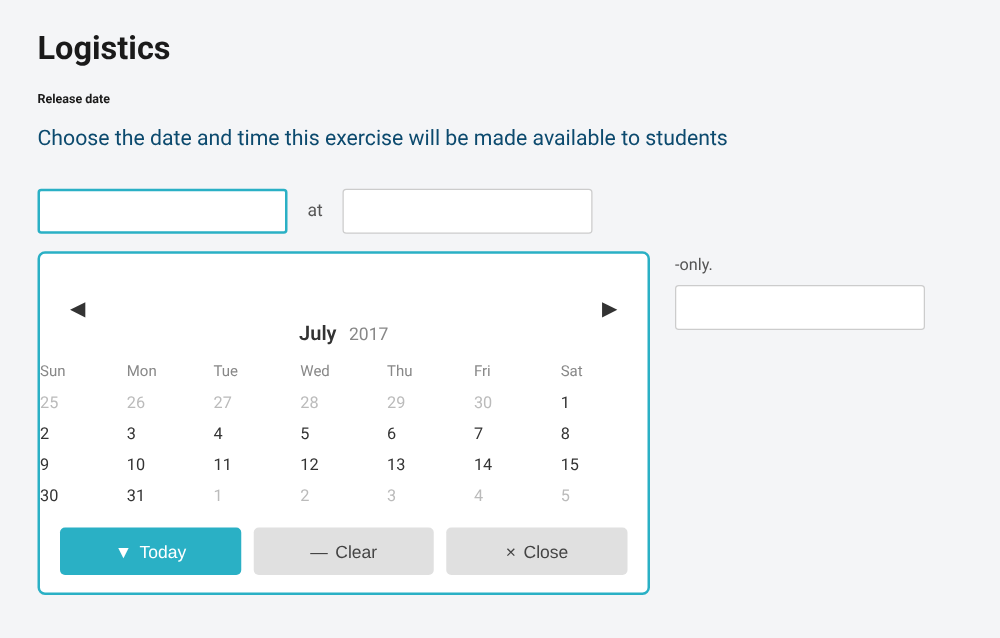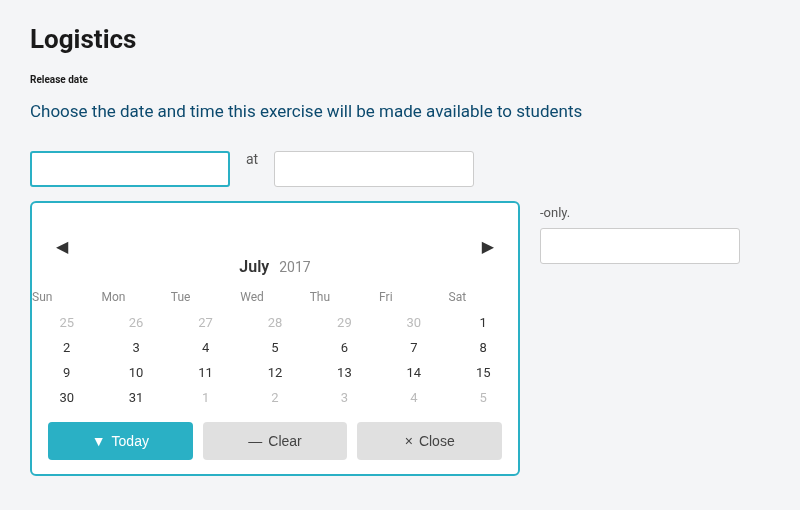--- a/index.html
+++ b/index.html
@@ -28,20 +28,21 @@
     }
 
     .section-desc {
       font-size: 17px;
       color: #0c4a6e;
       margin-bottom: 30px;
     }
 
     .date-row {
       display: flex;
+      align-items: center;
       gap: 16px;
       margin-bottom: 14px;
     }
 
     .date-input {
       width: 200px;
       height: 36px;
       border: 2px solid #2ab0c5;
       border-radius: 3px;
       background: #fff;
@@ -121,21 +122,21 @@
     .calendar-grid th {
       font-size: 12px;
       color: #888;
       font-weight: 400;
       text-align: left;
       padding: 4px 0 6px;
       width: calc(100% / 7);
     }
 
     .calendar-grid td {
-      text-align: center;
+      text-align: left;
       padding: 5px 0;
       font-size: 13px;
       cursor: pointer;
       border-radius: 3px;
       color: #333;
     }
 
     .calendar-grid td.outside {
       color: #bbb;
       cursor: default;

